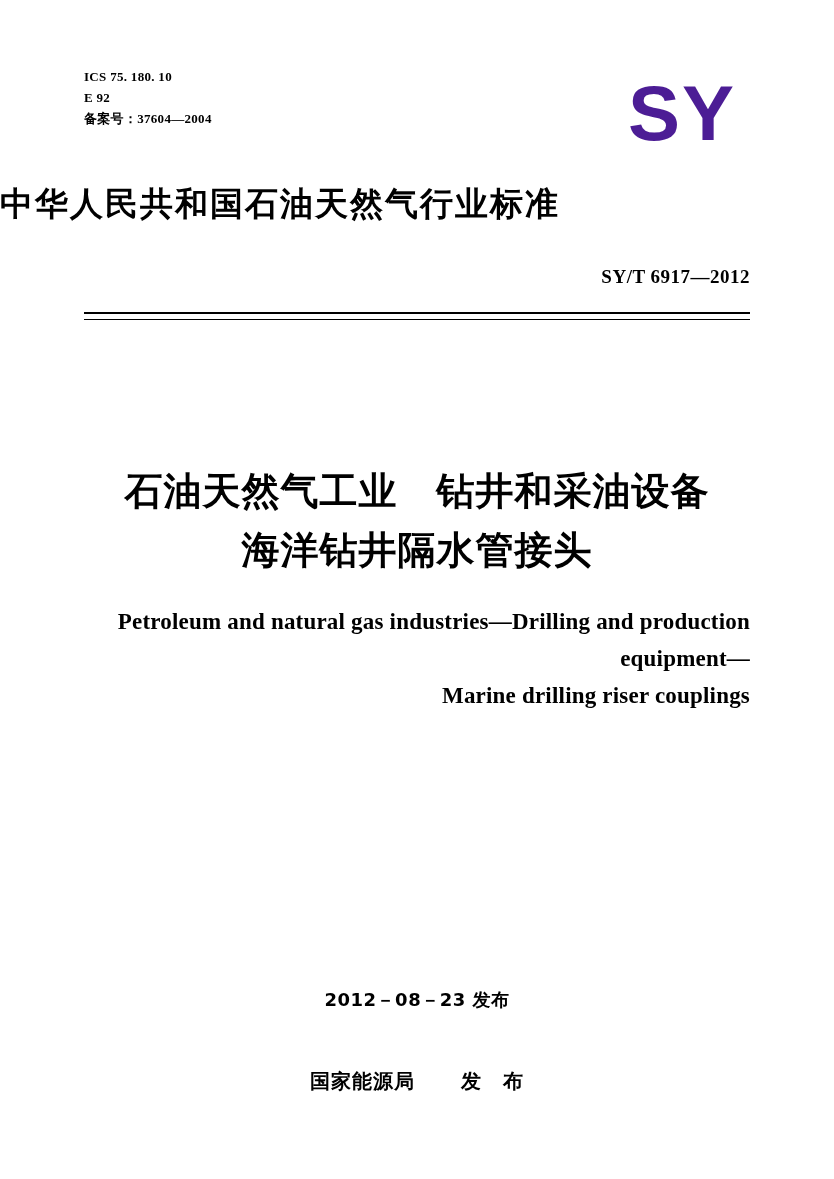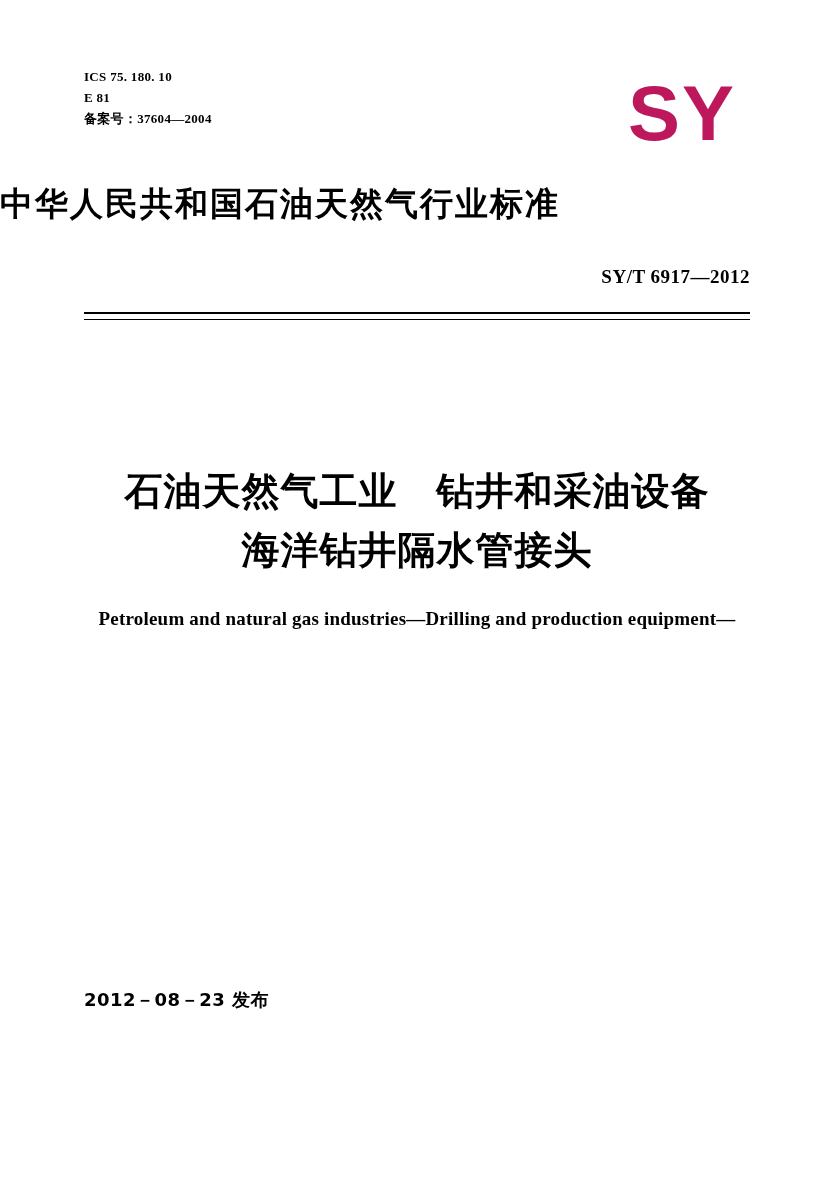--- a/index.html
+++ b/index.html
@@ -36,21 +36,21 @@
   
   .sy-logo {
     position: absolute;
     right: 98px;
     top: 74px;
     font-family: "Liberation Sans", sans-serif;
     font-weight: bold;
     font-size: 78px;
     letter-spacing: 2px;
     line-height: 1;
-    color: #be185d;
+    color: #4c1d95;
   }
 
   
   .org-title {
     position: absolute;
     left: 0;
     right: 0;
     top: 182px;
     text-align: left;
     font-family: "DejaVu Sans", sans-serif;
@@ -95,38 +95,38 @@
     letter-spacing: 1px;
   }
   .doc-title .line1 { display: block; }
   .doc-title .line2 { display: block; }
 
   .doc-title-en {
     position: absolute;
     left: 84px;
     right: 84px;
     top: 604px;
-    text-align: center;
+    text-align: right;
     font-family: "Liberation Serif", serif;
     font-weight: bold;
-    font-size: 19px;
+    font-size: 23px;
     line-height: 1.6;
     letter-spacing: 0.2px;
   }
   .doc-title-en .l1 { display: block; }
   .doc-title-en .l2 { display: block; }
 
   
   .date-row {
     position: absolute;
     left: 84px;
     right: 84px;
     top: 988px;
     display: flex;
-    justify-content: space-between;
+    justify-content: center;
     font-family: "DejaVu Sans", sans-serif;
     font-weight: bold;
     font-size: 18px;
     letter-spacing: 0.5px;
   }
   .date-row .issue,
   .date-row .effective {
     white-space: nowrap;
   }
 
@@ -144,40 +144,46 @@
   }
   .publisher .gap { display: inline-block; width: 30px; }
 </style>
 </head>
 <body>
 
 <div class="page">
 
   <div class="codes">
     <div>ICS 75. 180. 10</div>
-    <div>E 81</div>
+    <div>E 92</div>
     <div>备案号：37604—2004</div>
   </div>
 
   <div class="sy-logo">SY</div>
 
   <div class="org-title">中华人民共和国石油天然气行业标准</div>
 
   <div class="std-number">SY/T 6917—2012</div>
 
   <div class="rule rule-top"></div>
   <div class="rule rule-bottom"></div>
 
   <div class="doc-title">
     <span class="line1">石油天然气工业　钻井和采油设备</span>
     <span class="line2">海洋钻井隔水管接头</span>
   </div>
 
   <div class="doc-title-en">
     <span class="l1">Petroleum and natural gas industries—Drilling and production equipment—</span>
+    <span class="l2">Marine drilling riser couplings</span>
   </div>
 
   <div class="date-row">
     <span class="issue">2012－08－23 发布</span>
   </div>
 
+  <div class="publisher">
+    <span>国家能源局</span>
+    <span class="gap"></span>
+    <span>发　布</span>
+  </div>
 
 </div>
 
 </body></html>

